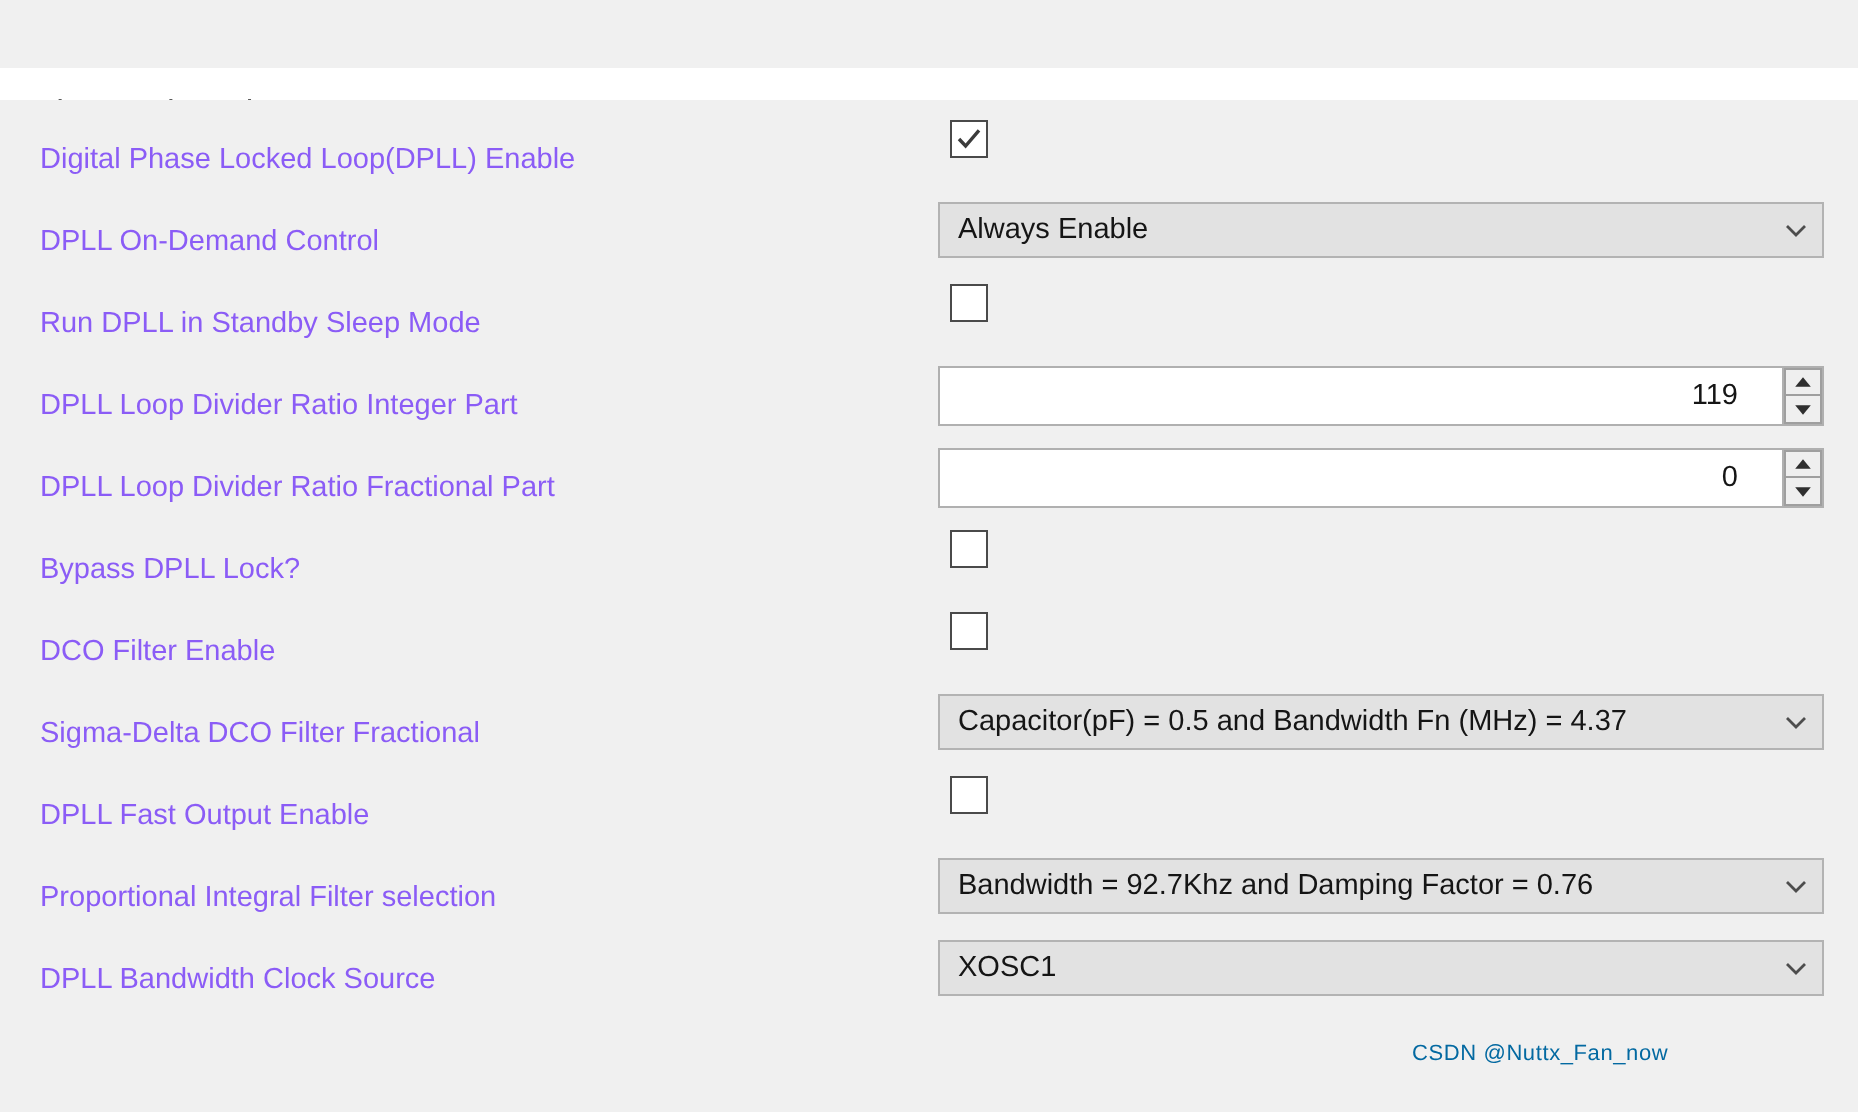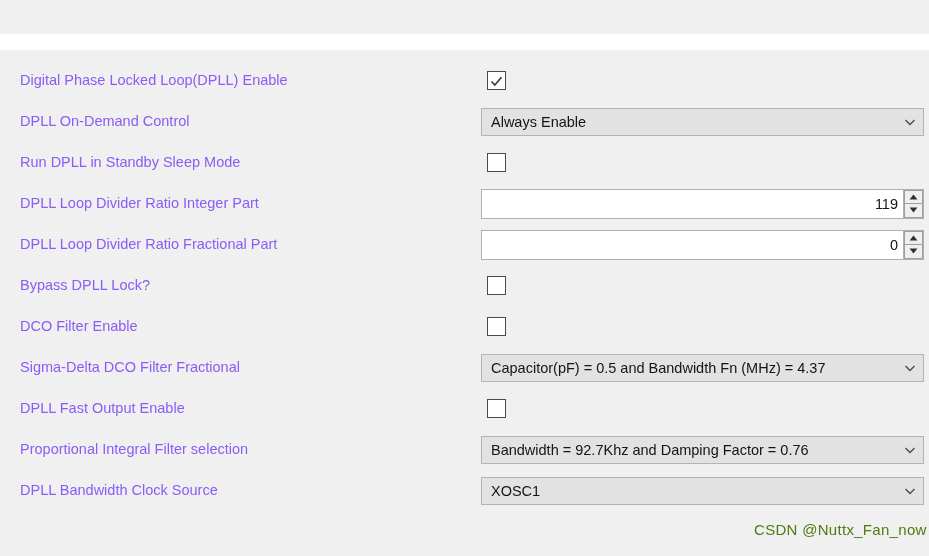--- a/index.html
+++ b/index.html
@@ -69,26 +69,26 @@
     left: 20px;
     top: 0;
     height: 41px;
     line-height: 41px;
     font-size: 14.5px;
     color: #8b5cf6;
     white-space: nowrap;
   }
   .ctrl-wrap {
     position: absolute;
-    left: 481px;
+    left: 469px;
     top: 0;
     height: 41px;
     width: 443px;
     display: flex;
-    align-items: center;
+    align-items: flex-start;
   }
 
   
   .checkbox {
     position: relative;
     width: 19px;
     height: 19px;
     margin-left: 6px;
     background: #ffffff;
     border: 1.6px solid #4a4a4a;
@@ -144,21 +144,21 @@
     border: 1px solid #b0b0b0;
     box-sizing: border-box;
     display: flex;
     align-items: stretch;
   }
   .spin-value {
     flex: 1 1 auto;
     display: flex;
     align-items: center;
     justify-content: flex-end;
-    padding-right: 5px;
+    padding-right: 22px;
     font-size: 14.5px;
     color: #151515;
     overflow: hidden;
   }
   .spin-buttons {
     flex: 0 0 auto;
     width: 19px;
     display: flex;
     flex-direction: column;
     background: #efefef;
@@ -174,26 +174,25 @@
     box-sizing: border-box;
     cursor: pointer;
   }
   .spin-btn.down { border-top: none; }
 
   
   #watermark {
     position: absolute;
     left: 706px;
     top: 521px;
-    font-size: 15px;
-    color: #4d7c0f;
+    font-size: 11px;
+    color: #0369a1;
     white-space: nowrap;
     pointer-events: none;
     letter-spacing: 0.3px;
-    margin-left: 48px;
   }
 </style>
 </head>
 <body>
 
 <div id="titlebar">
   <div id="dialog-title">Advanced Settings</div>
   <div id="close-button">
     <span>
       <svg width="17" height="17" viewBox="0 0 17 17">

